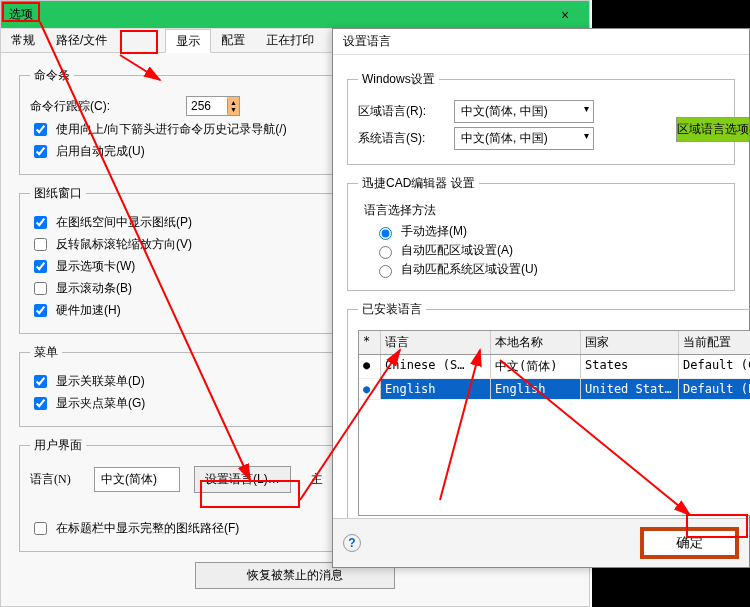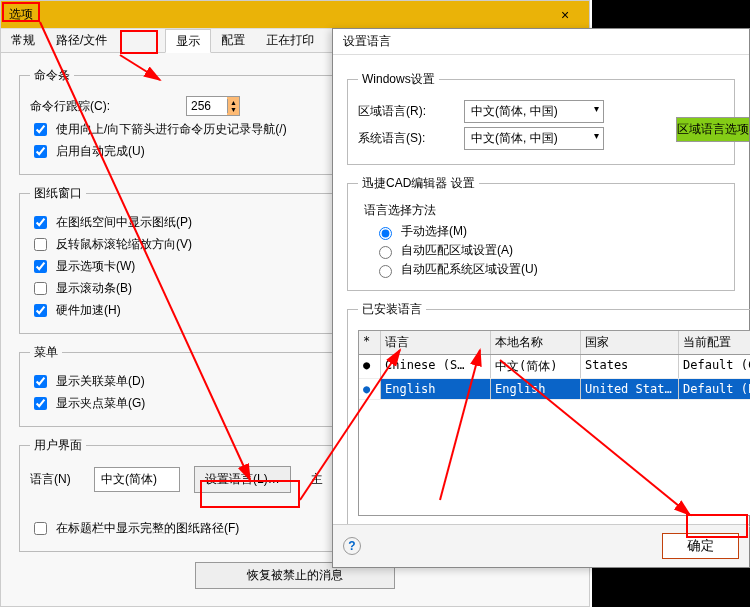--- a/index.html
+++ b/index.html
@@ -1,19 +1,19 @@
 <!DOCTYPE html>
 <html><head>
 <meta charset="utf-8">
 <style>
   * { box-sizing: border-box; font-family: "Microsoft YaHei", "SimSun", sans-serif; }
   body { margin: 0; background: #fff; width: 750px; height: 607px; overflow: hidden; position: relative; font-size: 12px; color: #000; }
   .window { position: absolute; background: #fff; border: 1px solid #ccc; }
   .main-window { left: 0; top: 0; width: 590px; height: 607px; background: #f8f8f8; }
-  .title-bar { height: 28px; display: flex; align-items: center; justify-content: space-between; padding: 0 4px 0 8px; background: #eab308; border-bottom: 1px solid #ddd; }
+  .title-bar { height: 28px; display: flex; align-items: center; justify-content: space-between; padding: 0 4px 0 8px; background: #22c55e; border-bottom: 1px solid #ddd; }
   .title-bar .close { width: 40px; height: 24px; display: flex; align-items: center; justify-content: center; font-size: 14px; }
   .tabs { display: flex; background: #f4f4f4; border-bottom: 1px solid #ccc; height: 24px; }
   .tab { padding: 3px 10px; cursor: pointer; border-right: 1px solid transparent; }
   .tab.active { background: #fff; border: 1px solid #ccc; border-bottom: 1px solid #fff; margin-bottom: -1px; margin-left: 47px; }
   .content { padding: 8px 18px; }
   fieldset { border: 1px solid #bbb; margin: 6px 0 10px; padding: 8px 10px 10px; }
   legend { padding: 0 4px; }
   .row { display: flex; align-items: center; margin: 4px 0; gap: 8px; }
   label.cb { display: flex; align-items: center; gap: 6px; margin: 3px 0; }
   input[type="checkbox"] { width: 13px; height: 13px; }
@@ -21,37 +21,37 @@
   .spinner { display: inline-flex; align-items: center; border: 1px solid #999; background: #fdba74; }
   .spinner input { border: none; width: 40px; padding: 2px 4px; font-size: 12px; text-align: left; }
   .spinner .arrows { display: flex; flex-direction: column; border-left: 1px solid #999; }
   .spinner .arrows span { font-size: 7px; line-height: 7px; padding: 0 2px; cursor: pointer; }
   .text-input { border: 1px solid #999; background: #fff; padding: 3px 6px; font-size: 12px; }
   .btn { border: 1px solid #999; background: #eee; padding: 4px 10px; cursor: pointer; font-size: 12px; }
   .footer-btn { display: block; margin: 8px auto 0; width: 200px; text-align: center; }
   .dialog-window { left: 332px; top: 28px; width: 418px; height: 540px; background: #fff; border: 1px solid #888; box-shadow: -2px 2px 8px rgba(0,0,0,.2); z-index: 10; }
   .dialog-title { height: 26px; display:flex; align-items:center; padding:0 10px; border-bottom:1px solid #ddd; background:#fff;}
   .dialog-body { padding: 10px 14px; }
-  .form-row { display: flex; align-items: center; margin: 4px 0; gap: 16px; }
+  .form-row { display: flex; align-items: center; margin: 4px 0; gap: 6px; }
   .form-row .lbl { width: 90px; }
   .select { border:1px solid #999; background:#fff; padding:2px 20px 2px 6px; min-width:140px; position:relative; }
   .select::after { content:"▾"; position:absolute; right:4px; top:2px; font-size:10px; } 
   .region-btn { position:absolute; right:0; top:88px; border:1px solid #999; border-right:none; background:#84cc16; padding:3px 0; cursor:pointer; }
   .radio-group label { display:flex; align-items:center; gap:6px; margin:2px 0;}
   .grid { border:1px solid #999; margin-top:4px; }
   .grid-header, .grid-row { display:grid; grid-template-columns: 22px 110px 90px 98px 98px; }
   .grid-header { background:#f0f0f0; border-bottom:1px solid #999; }
   .grid-header div, .grid-row div { padding:3px 4px; border-right:1px solid #ccc; white-space:nowrap; overflow:hidden; text-overflow:ellipsis; font-family: "SimSun", monospace; font-size:12px;}
   .grid-header div:last-child, .grid-row div:last-child { border-right:none;}
   .grid-row { border-bottom:1px solid #eee; }
   .grid-row.selected { background:#0a64c8; color:#fff; }
   .grid-body { height: 160px; overflow:hidden; background:#fff;}
   .dialog-footer { position:absolute; bottom:0; left:0; right:0; border-top:1px solid #ccc; padding:8px 10px; display:flex; justify-content:space-between; align-items:center; background:#f4f4f4;}
   .help-icon { width:18px; height:18px; border:1px solid #999; border-radius:50%; display:flex; align-items:center; justify-content:center; color:#06c; font-weight:bold; cursor:pointer;}
-  .ok-btn { border:1px solid #c2410c; background:#fff; padding:3px 24px; cursor:pointer; }
+  .ok-btn { border:4px solid #c2410c; background:#fff; padding:3px 32px; cursor:pointer; }
   
   .hl { position:absolute; border:2px solid #ff0000; z-index:50; pointer-events:none; }
   
   svg.arrows { position:absolute; left:0; top:0; z-index:40; pointer-events:none; }
   .black-strip { position:absolute; right:0; top:568px; width:158px; height:39px; background:#000; z-index:5;}
   .black-strip2 { position:absolute; right:0; top:0; width:158px; height:28px; background:#000; z-index:5;}
 </style>
 </head>
 <body>
 
@@ -141,21 +141,21 @@
               <span>显示夹点菜单(G)</span>
             </label>
         </div>
         <div style="width:60px; padding-top:2px;">最近的</div>
       </div>
     </fieldset>
 
     <fieldset>
       <legend>用户界面</legend>
       <div class="row">
-        <span style="width:56px;">语言(N)</span>
+        <span style="width:56px;font-family:Liberation Serif, serif;">语言(N)</span>
         <span class="text-input" style="width:86px; display:inline-block;">中文(简体)</span>
         <button class="btn" style="margin-left:6px;">设置语言(L)…</button>
         <span style="margin-left:12px;">主</span>
       </div>
       <label class="cb" style="margin-top:26px;">
           <input type="checkbox" style="">
           <span>在标题栏中显示完整的图纸路径(F)</span>
         </label>
     </fieldset>
 

